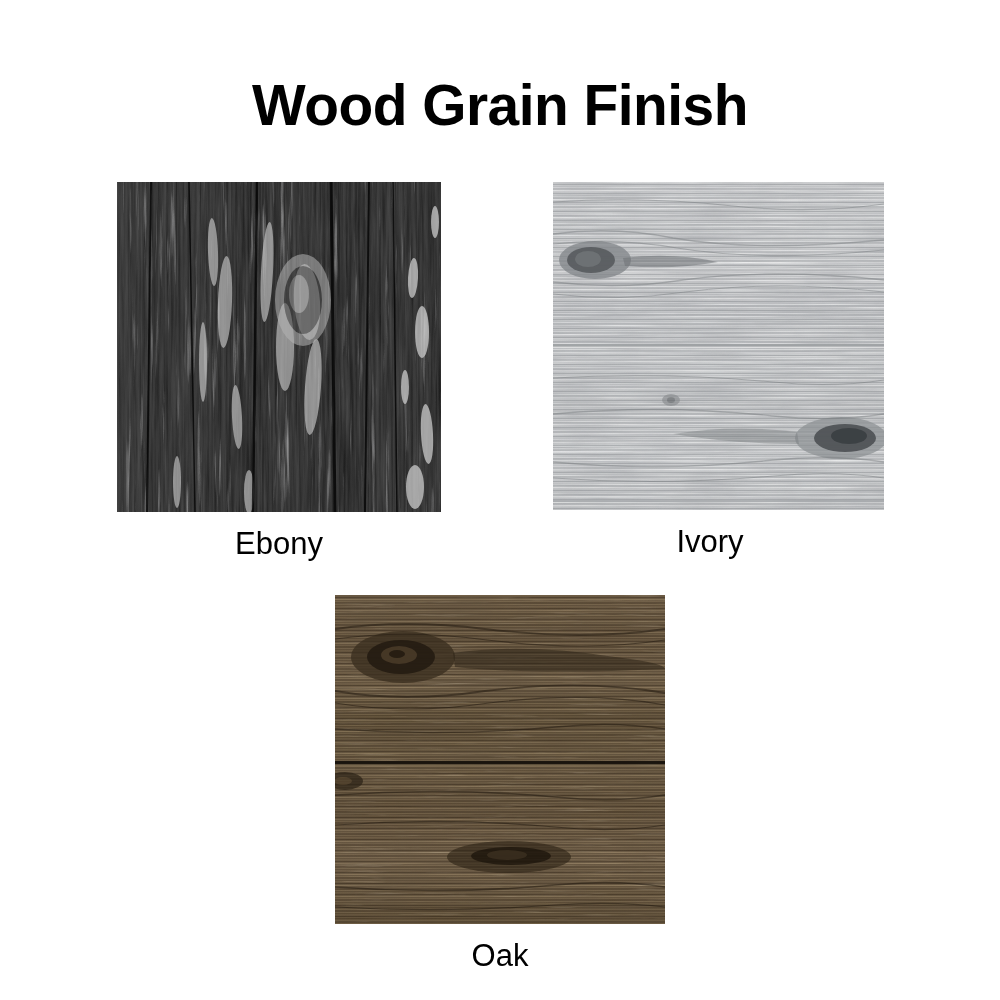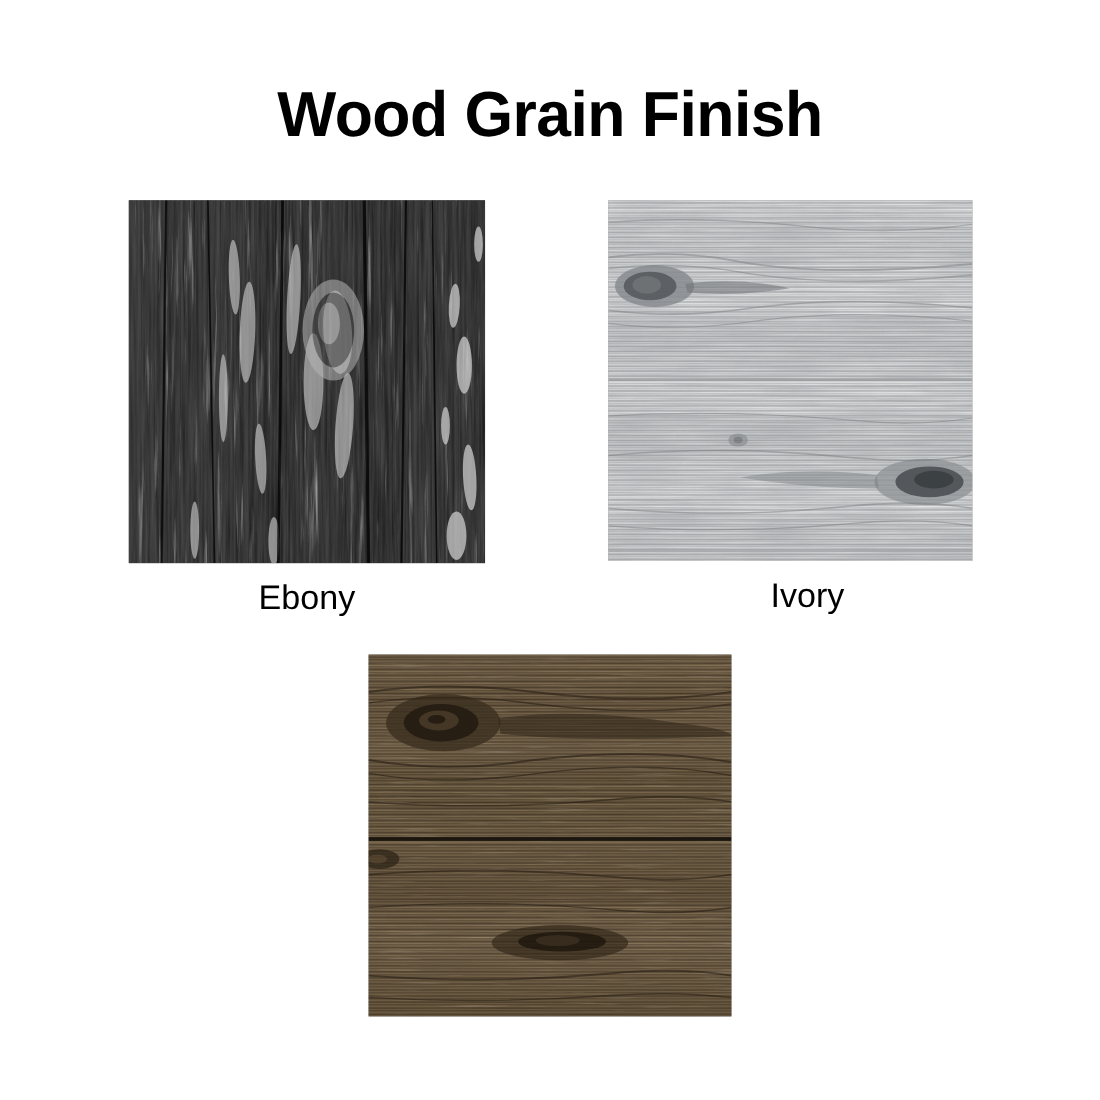--- a/index.html
+++ b/index.html
@@ -65,21 +65,21 @@
     width: calc(100% + 120px);
     text-align: center;
     font-size: 31px;
     line-height: 36px;
     font-weight: 400;
     color: #000000;
   }
 
   
   #cell-ebony  { left: 117px; top: 170px; width: 324px; height: 330px; }
-  #cell-ivory  { left: 553px; top: 170px; width: 314px; height: 328px; padding-left: 48px; }
+  #cell-ivory  { left: 553px; top: 170px; width: 314px; height: 328px; }
   #cell-oak    { left: 335px; top: 583px; width: 330px; height: 329px; }
 
   #cell-ebony .swatch-frame { width: 324px; height: 330px; }
   #cell-ivory .swatch-frame { width: 331px; height: 328px; }
   #cell-oak   .swatch-frame { width: 330px; height: 329px; }
 
   #cell-ebony .swatch-label { top: 344px; }
   #cell-ivory .swatch-label { top: 342px; }
   #cell-oak   .swatch-label { top: 343px; }
 
@@ -322,15 +322,16 @@
           <path d="M0 292 Q110 300 220 290 Q280 284 330 292" stroke-width="1.6"></path>
           <path d="M0 312 Q110 318 220 310 Q280 306 330 312" stroke-width="1.2"></path>
         </g>
 
         <g opacity="0.7">
           <ellipse cx="10" cy="186" rx="18" ry="9" fill="#2a2115"></ellipse>
           <ellipse cx="8" cy="186" rx="9" ry="4" fill="#4a3b27"></ellipse>
         </g>
       </svg>
     </div>
+    <div class="swatch-label">Oak</div>
   </div>
 
 </div>
 
 </body></html>

